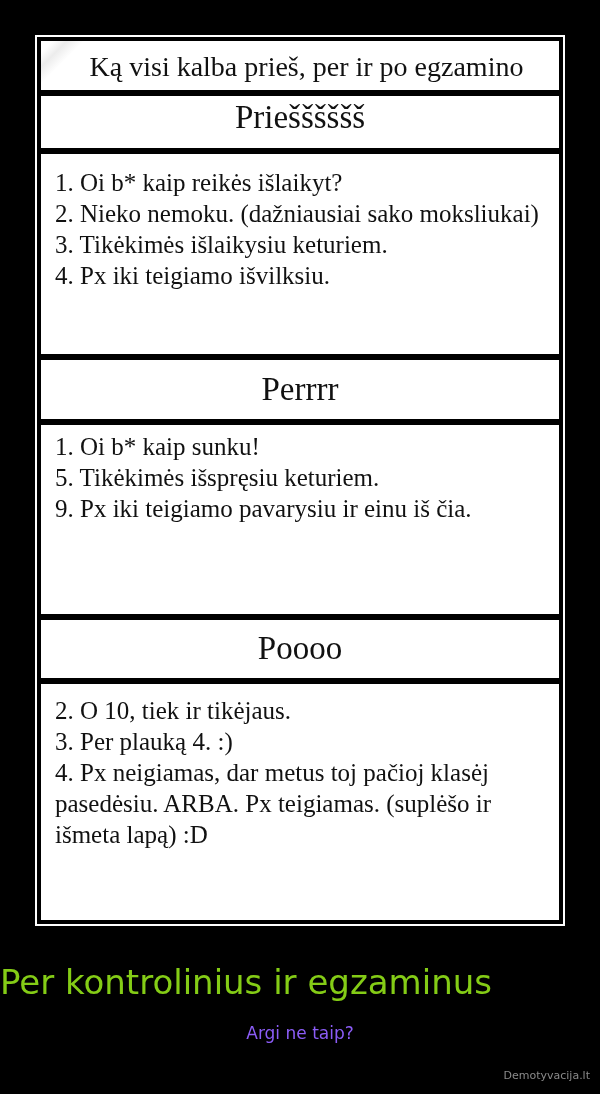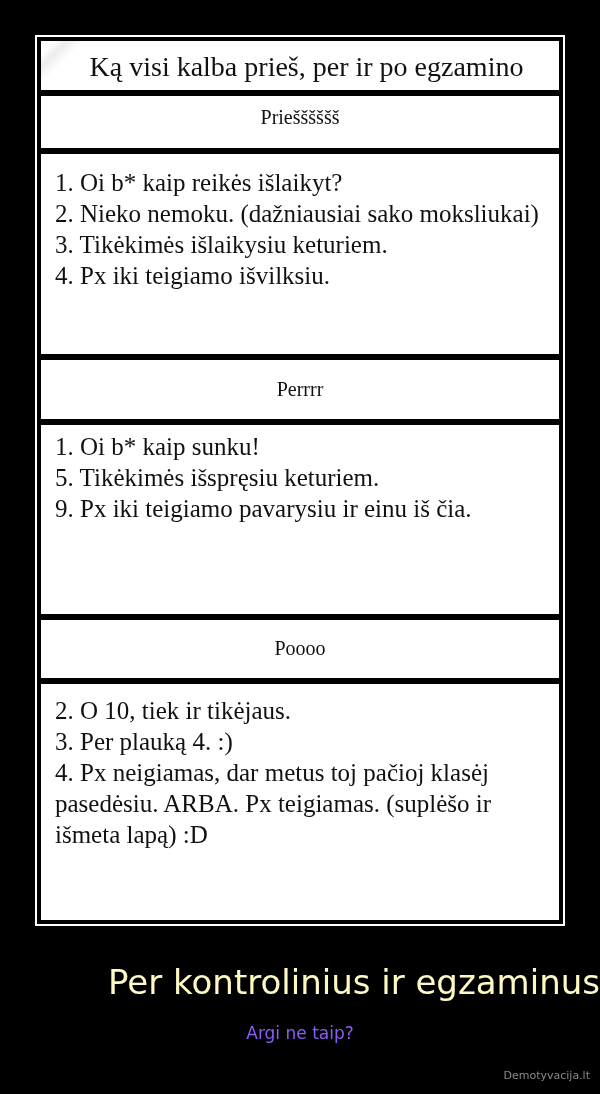--- a/index.html
+++ b/index.html
@@ -13,30 +13,30 @@
     }
     .frame-inner {
       position: absolute; left: 2px; top: 2px; right: 2px; bottom: 2px;
       background: #fff; border: 2px solid #000; box-sizing: border-box; overflow: hidden;
     }
     .doc { position: absolute; left: 0; top: 0; right: 0; bottom: 0;
       font-family: "Liberation Serif", "DejaVu Serif", serif; color: #111; }
     .title { position: absolute; left: 13px; right: 0; top: 4px; height: 44px; text-align: center;
       font-size: 28px; line-height: 44px; white-space: nowrap; }
     .bar { position: absolute; left: 0; right: 0; height: 6px; background: #000; }
-    .sec-head { position: absolute; left: 0; right: 0; text-align: center; font-size: 20px; line-height: 40px; }
+    .sec-head { position: absolute; left: 0; right: 0; text-align: center; font-size: 33px; line-height: 40px; }
     .items { position: absolute; left: 14px; right: 10px; font-size: 25px; line-height: 31px; }
     .items div { white-space: pre-wrap; }
     .watermark {
       position: absolute; left: -18px; top: 30px; transform: rotate(-45deg); transform-origin: left top;
       width: 200px; height: 22px; background: linear-gradient(180deg, rgba(255,255,255,0) 0%, rgba(230,230,230,0.75) 45%, rgba(255,255,255,0) 100%);
       color: rgba(150,150,150,0.85); font-family: "DejaVu Sans", sans-serif; font-size: 11px; line-height: 22px;
       text-align: center; letter-spacing: 0.2px;
     }
-    .caption { position: absolute; left: 0; right: 0; top: 956px; text-align: right; color: #fef9c3;
+    .caption { position: absolute; left: 0; right: 0; top: 956px; text-align: left; color: #84cc16;
       font-family: "DejaVu Sans", sans-serif; font-size: 34px; line-height: 52px; }
     .subcaption { position: absolute; left: 0; right: 0; top: 1020px; text-align: center; color: #8b5cf6;
       font-family: "DejaVu Sans", sans-serif; font-size: 17px; line-height: 26px; }
     .brand { position: absolute; right: 10px; bottom: 12px; color: #8a8a8a;
       font-family: "DejaVu Sans", sans-serif; font-size: 11px; }
   </style>
 </head>
 <body>
 
 <div class="frame-outer">

